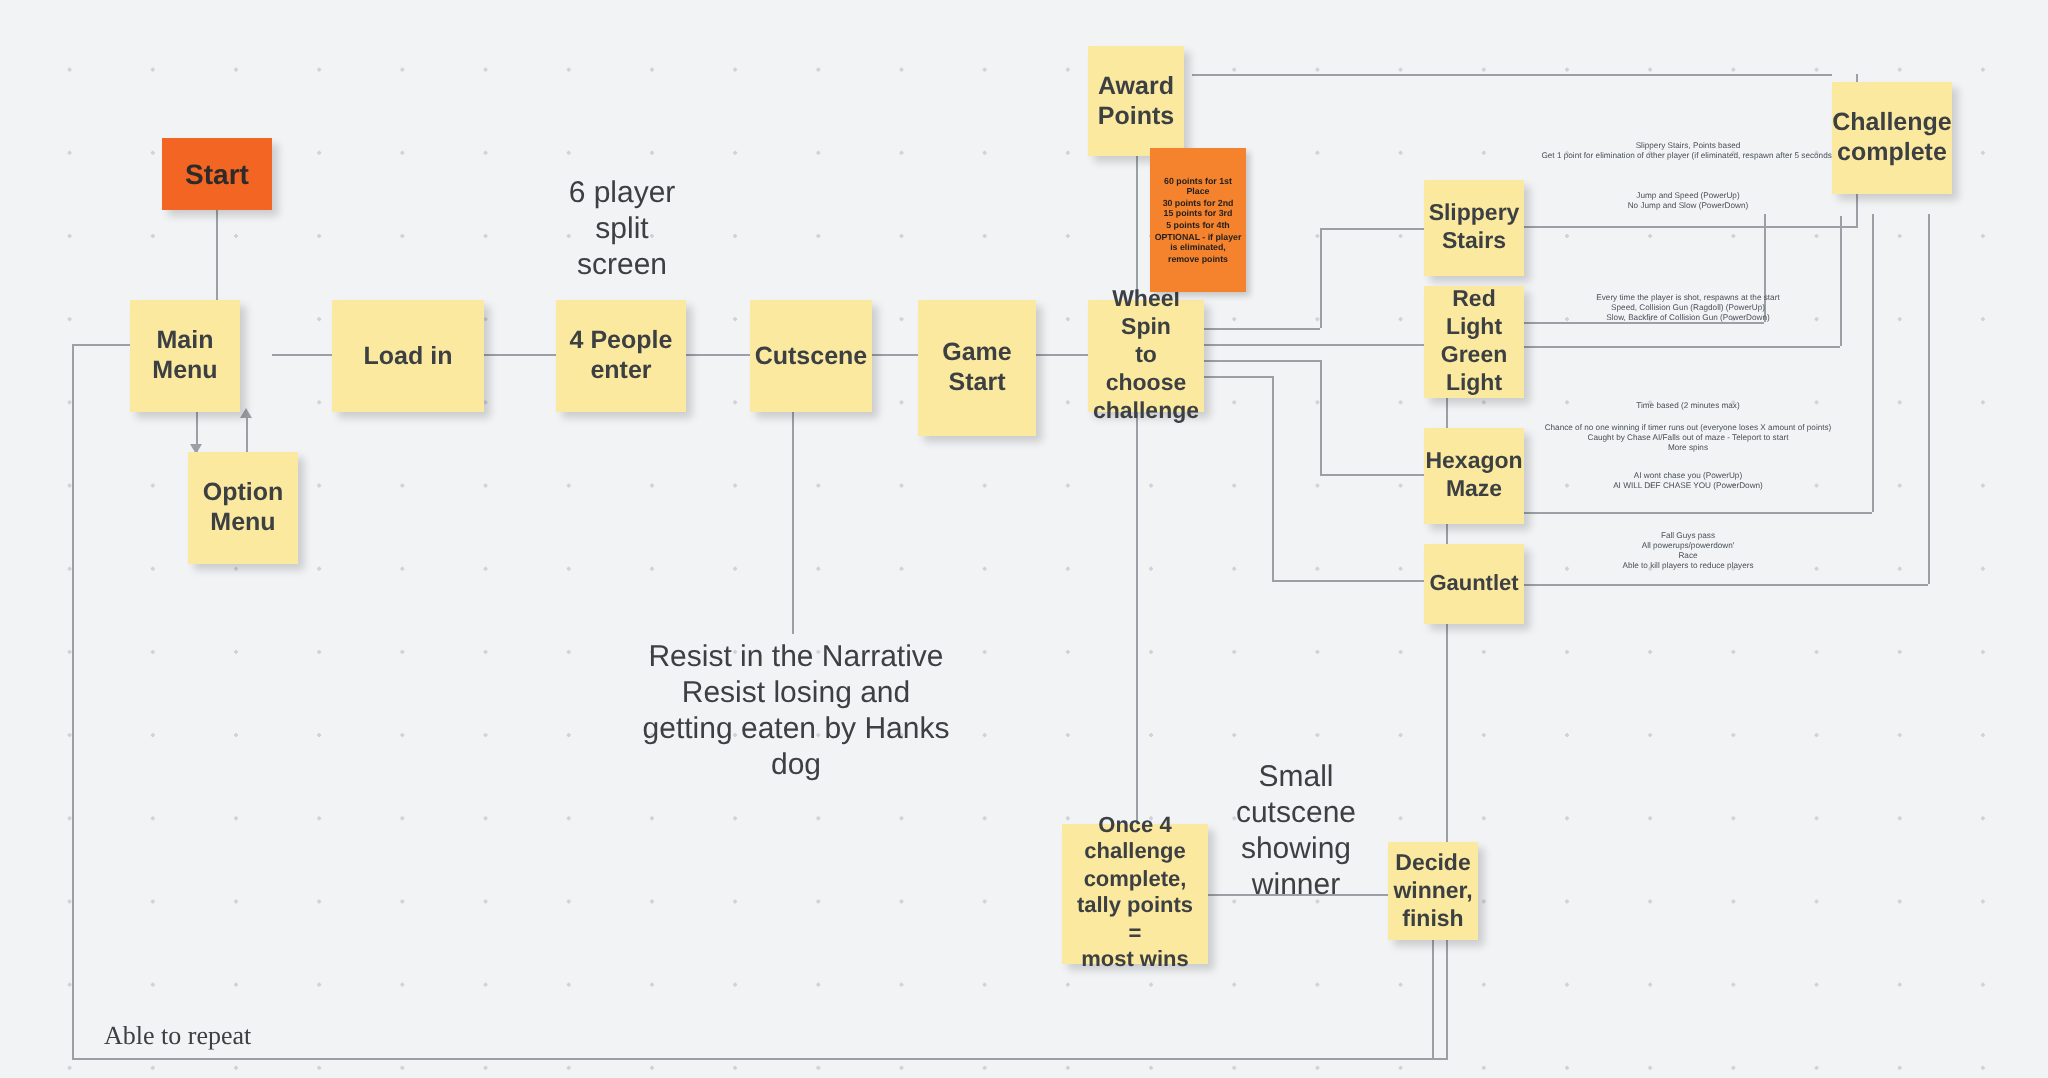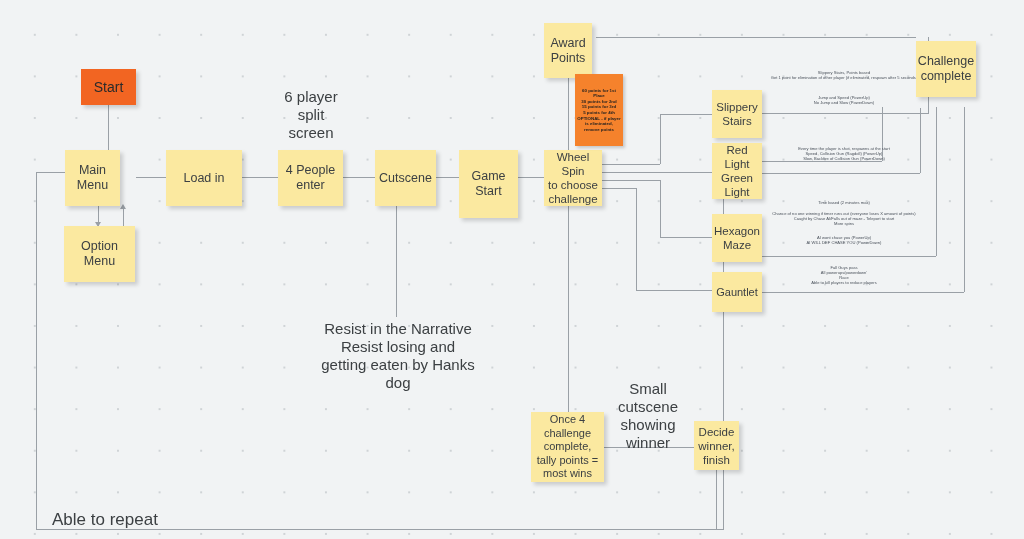--- a/index.html
+++ b/index.html
@@ -23,20 +23,21 @@
     display:flex;align-items:center;justify-content:center;
     text-align:center;
     background:#fbe9a0;
     color:#3c4043;
     font-size:12.5px;
     line-height:15px;
     padding:17px 4px;
     box-shadow:3px 3px 4px rgba(0,0,0,0.16);
     z-index:6;
     white-space:pre-line;
+    font-weight:bold;
   }
   .note.start{
     background:#f26522;
     color:#2b2b2b;
     font-size:14px;
   }
   .note.points{
     background:#f5822c;
     color:#1f1f1f;
     font-size:4.4px;
@@ -47,21 +48,21 @@
   }
   
   .ptext{
     position:absolute;
     text-align:center;
     color:#3c4043;
     white-space:pre-line;
     z-index:5;
   }
   .ptext.big{font-size:15px;line-height:18px;}
-  .ptext.left{font-size:17px;text-align:left;}
+  .ptext.left{font-size:13px;text-align:left;font-family:Liberation Serif, serif;}
   .ptext.tiny{
     font-size:4.1px;line-height:5.1px;color:#49505a;
   }
   
   .ln{position:absolute;background:#9aa0a6;z-index:2;}
   .lnh{height:1px;}
   .lnv{width:1px;}
   .box{
     position:absolute;
     border:1px solid #9aa0a6;
@@ -151,21 +152,21 @@
   <div class="ln lnv" style="left:716px;top:470px;height:60px;"></div>
 
   <div id="repeat-frame"></div>
   <div class="ln lnh" style="left:36px;top:172px;width:44px;"></div>
 
   <div class="note start" style="left:81px;top:69px;width:55px;height:36px;">Start</div>
 
   <div class="note" style="left:65px;top:150px;width:55px;height:56px;">Main
 Menu</div>
 
-  <div class="note" style="left:64px;top:226px;width:71px;height:56px;">Option
+  <div class="note" style="left:94px;top:226px;width:55px;height:56px;">Option
 Menu</div>
 
   <div class="note" style="left:166px;top:150px;width:76px;height:56px;">Load in</div>
 
   <div class="note" style="left:278px;top:150px;width:65px;height:56px;">4 People
 enter</div>
 
   <div class="note" style="left:375px;top:150px;width:61px;height:56px;">Cutscene</div>
 
   <div class="note" style="left:459px;top:150px;width:59px;height:68px;">Game

